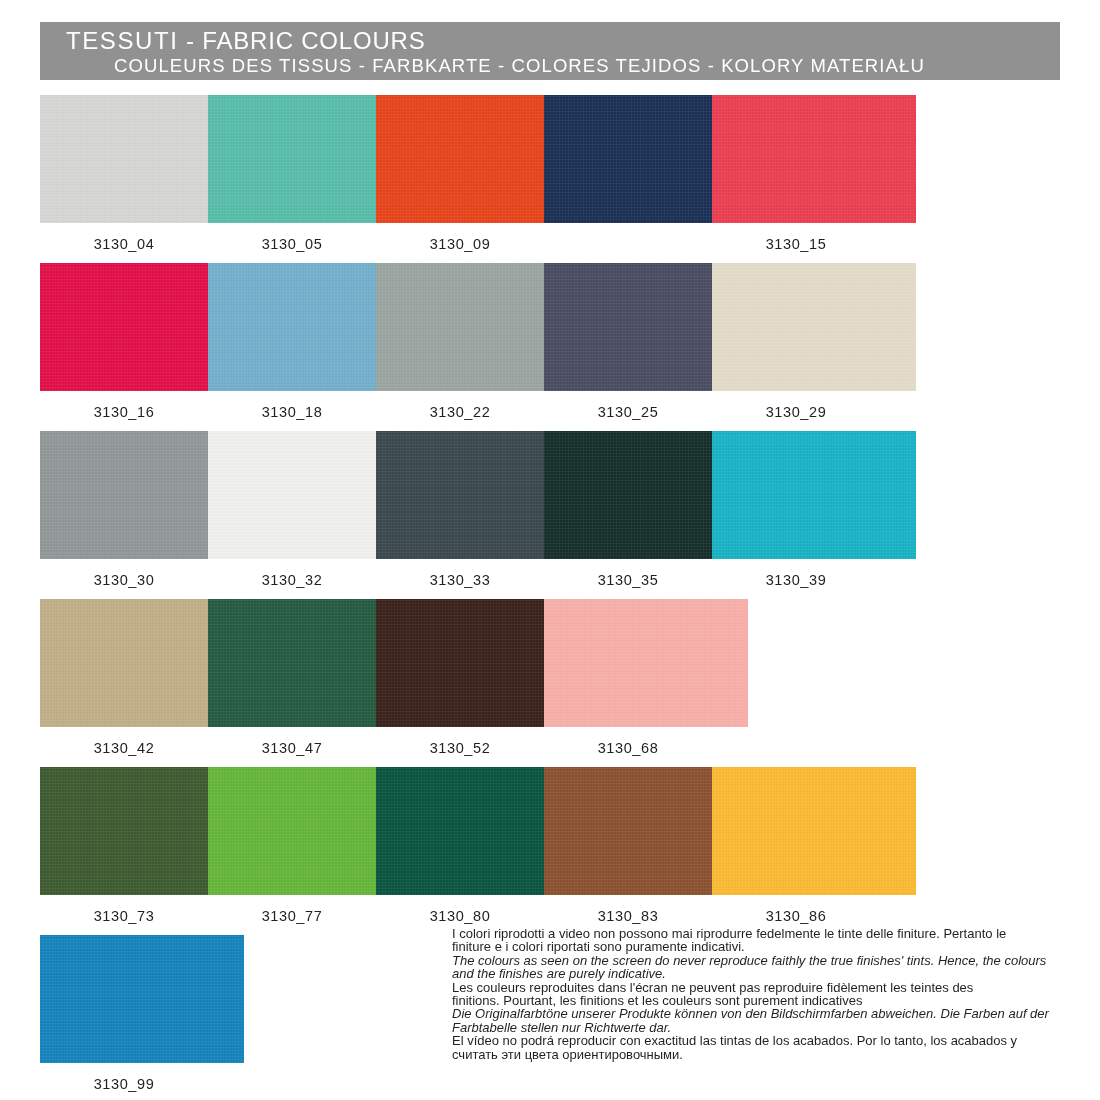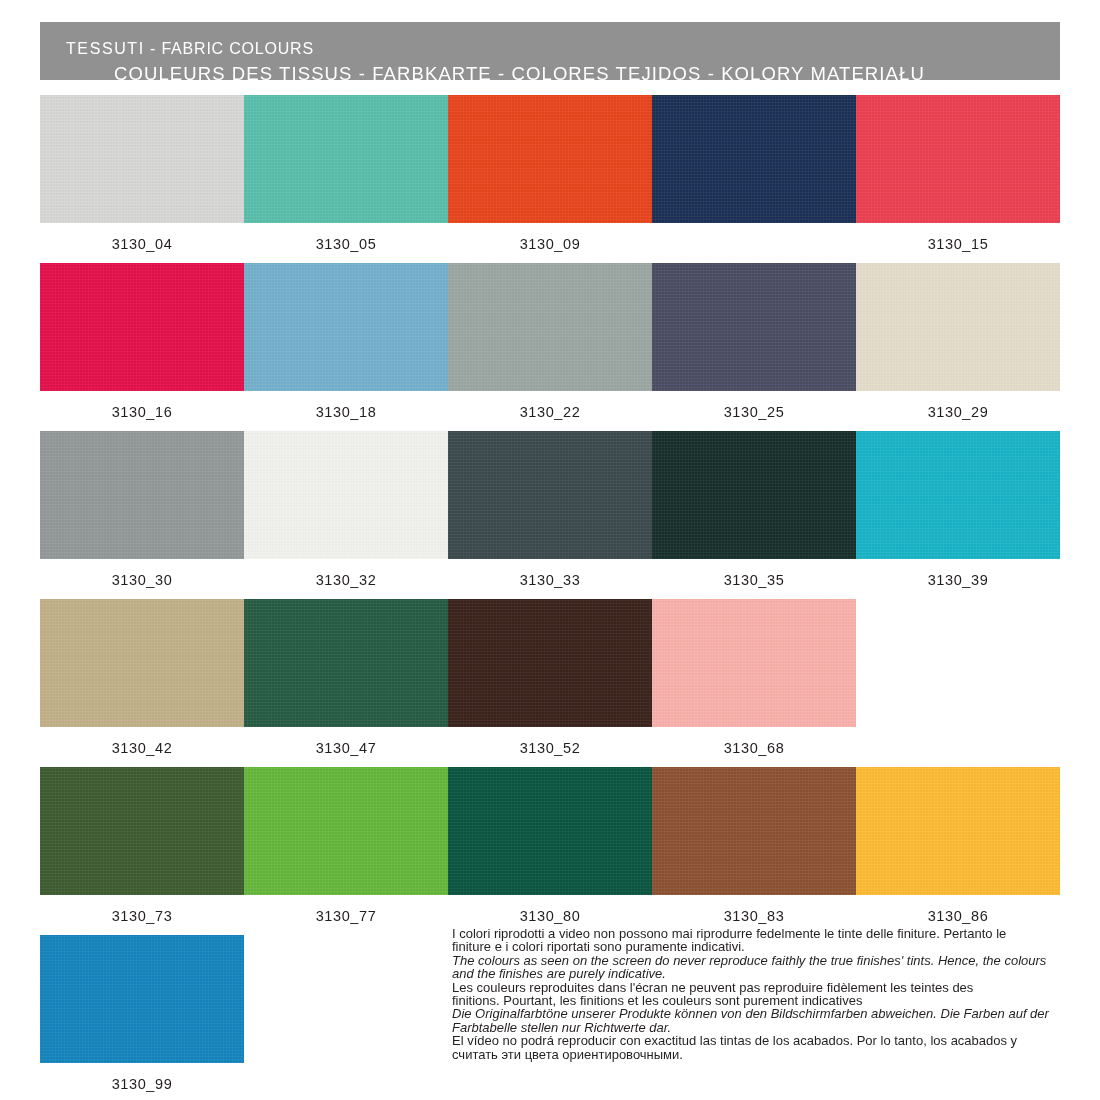--- a/index.html
+++ b/index.html
@@ -29,26 +29,25 @@
     left: 40px;
     top: 22px;
     width: 1020px;
     height: 58px;
     background: #919191;
     color: #ffffff;
     box-sizing: border-box;
     padding: 5px 0 0 26px;
   }
   .header-line1 {
-    font-size: 16px;
+    font-size: 24px;
     letter-spacing: 1.2px;
     line-height: 28px;
     font-weight: 400;
     white-space: nowrap;
-    margin-top: 8px;
   }
   .header-line1 .t-main { letter-spacing: 1.6px; }
   .header-line1 .t-sub { letter-spacing: 0.8px; }
   .header-line2 {
     font-size: 18.5px;
     letter-spacing: 1.1px;
     line-height: 22px;
     font-weight: 400;
     white-space: nowrap;
     margin-left: 48px;
@@ -60,21 +59,21 @@
     left: 40px;
     top: 95px;
     width: 1022px;
   }
   .row {
     display: flex;
     gap: 0px;
     margin-bottom: 11px;
   }
   .cell {
-    width: 204px;
+    width: 168px;
     margin-right: 0px;
   }
   .chip {
     width: 204px;
     height: 128px;
     display: block;
     position: relative;
   }
   .chip .tex {
     position: absolute;

